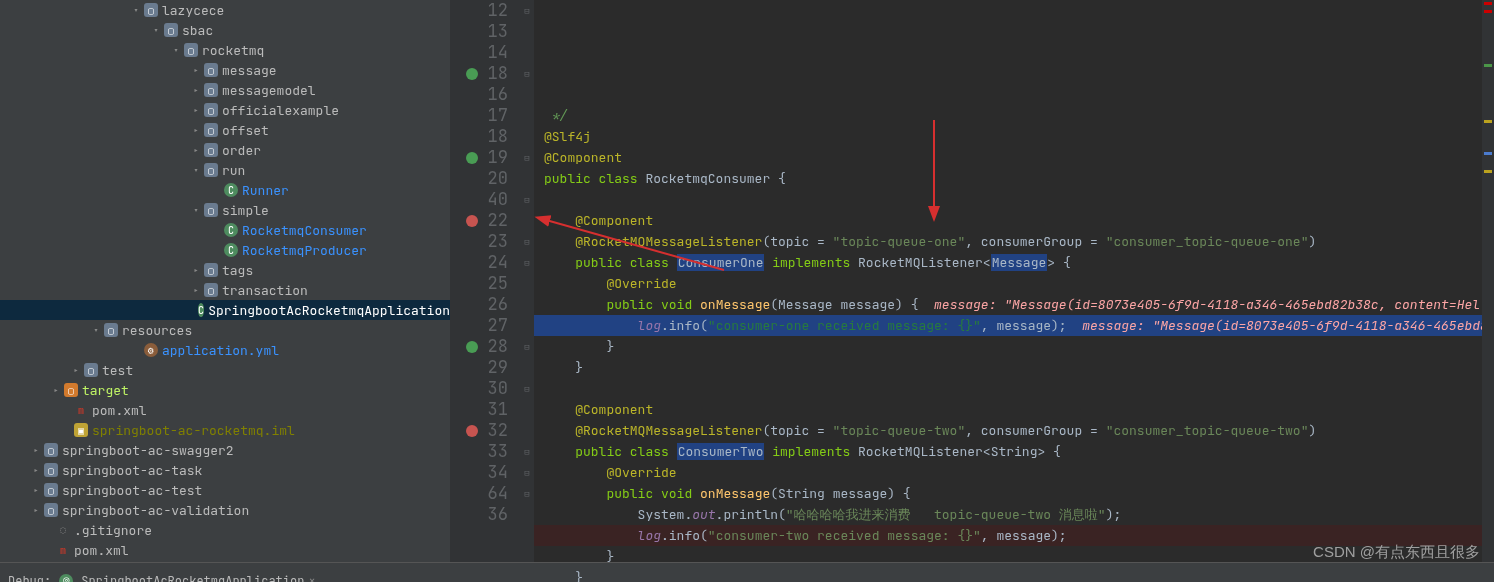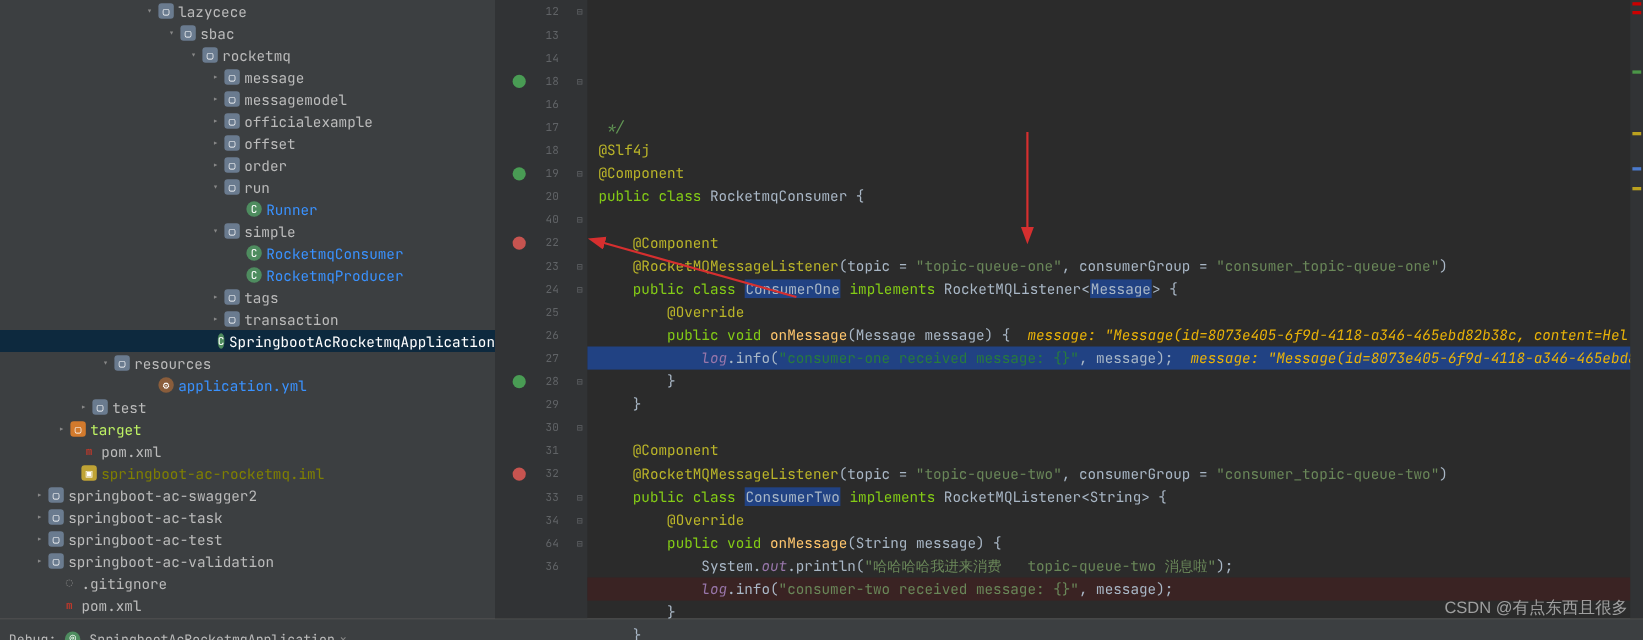--- a/index.html
+++ b/index.html
@@ -18,38 +18,38 @@
   .ic-m { color:#c0392b;font-weight:bold; }
   .ic-iml { background:#bfa335;color:#fff; }
   .ic-orange { background:#d27a2d; }
   .tree-lbl { color:#bbbbbb; }
   .tree-lbl.sel { color:#fff; }
   .tree-lbl.run { color:#3a92ff;text-align:center; }
   .tree-lbl.orange { color:#bef264; }
   .tree-lbl.olive { color:#808000; }
   
   .editor { flex:1; display:flex; background:#2b2b2b; position:relative; }
-  .gutter { width:70px; background:#313335; text-align:right; padding-right:6px; color:#606366; font-size:10px; line-height:21px; user-select:none; position:relative;}
+  .gutter { width:70px; background:#313335; text-align:right; padding-right:6px; color:#606366; font-size:17px; line-height:21px; user-select:none; position:relative;}
   .gutter-line { height:21px; display:flex; align-items:center; justify-content:flex-end; gap:4px; padding-right:6px;}
   .gutter-line .ln { width:26px; text-align:right;}
   .gic { width:12px;height:12px;border-radius:50%;display:inline-block; }
   .gic.green{ background:#499c54; }
   .gic.red{ background:#c75450; }
   .fold-col { width:14px; background:#313335; }
   .fold-col div { height:21px; display:flex;align-items:center;justify-content:center;color:#606366;font-size:9px;}
   .code { flex:1; font-size:13px; line-height:21px; white-space:pre; position:relative; }
   .cline { height:21px; padding-left:10px; }
   .cline.hl { background:#214283; }
   .cline.bp { background:#3a2323; }
   .c-kw { color:#84cc16; }
   .c-ann { color:#bbb529; }
   .c-str { color:#6a8759; }
   .c-lstr { color:#287b3d; }
   .c-mtd { color:#ffc66d; }
-  .c-com { color:#eab308; font-style:italic; }
+  .c-com { color:#fca5a5; font-style:italic; }
   .c-fld { color:#9876aa; font-style:italic; }
   .c-doc { color:#629755; font-style:italic; }
   .c-box { background:#214283; padding:0 1px; }
   
   .stripe { position:absolute; right:0; top:0; width:12px; height:100%; background:#313335; }
   .stripe div { position:absolute; right:2px; width:8px; height:3px; }
   
   .arrow-svg { position:absolute; pointer-events:none; }
   
   .debugbar { height:36px; background:#3c3f41; border-top:1px solid #555; display:flex; align-items:center; padding:0 8px; font-size:12px; color:#bbb; }

